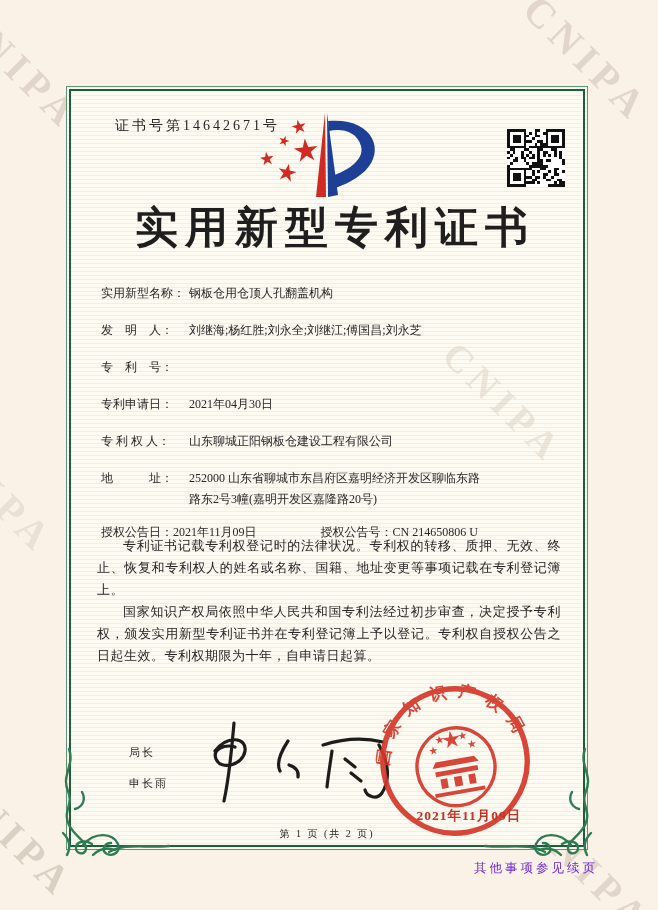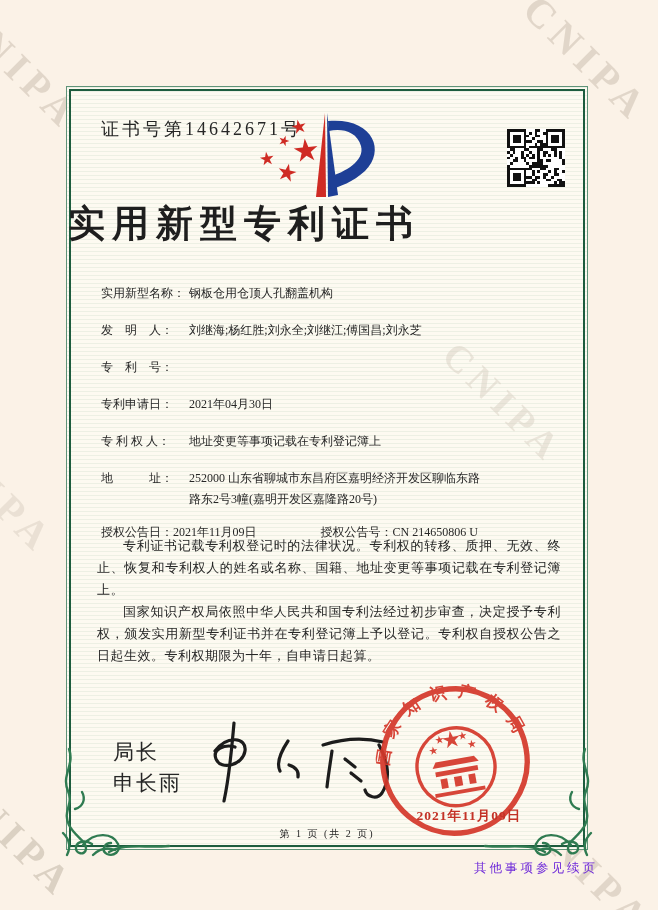--- a/index.html
+++ b/index.html
@@ -31,44 +31,44 @@
     border:1px solid #5f9378;
     background:
       repeating-linear-gradient(to bottom, rgba(140,180,150,.14) 0 1px, rgba(0,0,0,0) 1px 4px),
       #fdfaf1;
     box-sizing:border-box;
   }
   .frame-inner{
     position:absolute;inset:2px;border:2px solid #1d5c3e;pointer-events:none;
   }
   
-  .cert-number{position:absolute;left:34px;top:30px;font-size:18px;letter-spacing:3px;}
+  .cert-number{position:absolute;left:48px;top:30px;font-size:14px;letter-spacing:3px;}
   .logo{position:absolute;left:182px;top:22px;width:160px;height:92px;}
   .qr{position:absolute;left:440px;top:42px;width:58px;height:58px;background:#fff;}
   .title{
-    position:absolute;left:1px;right:0;top:112px;
-    font-size:37px;font-weight:bold;letter-spacing:7px;color:#1e1e1e;
+    position:absolute;left:16px;right:0;top:112px;text-align:center;
+    font-size:43px;font-weight:bold;letter-spacing:7px;color:#1e1e1e;
   }
   
   .fields{position:absolute;left:34px;right:40px;top:190px;font-size:12px;line-height:21px;}
   .frow{display:flex;margin-bottom:16px;}
   .frow.first{margin-top:6px;}
   .flabel{flex:0 0 88px;white-space:nowrap;}
   .fvalue{flex:1;}
   .grant-row{display:flex;margin-bottom:8px;}
   .grant-row .gpart{white-space:nowrap;}
   .grant-row .gap{width:64px;}
   
   .body-text{
     position:absolute;left:30px;right:26px;top:448px;
     font-size:13px;line-height:22px;text-align:justify;
   }
   .body-text p{margin:0;text-indent:2em;letter-spacing:.5px;}
   
-  .sig-block{position:absolute;left:46px;top:650px;font-size:21px;line-height:31px;letter-spacing:2px;}
+  .sig-block{position:absolute;left:62px;top:650px;font-size:11px;line-height:31px;letter-spacing:2px;}
   .sig-hand{position:absolute;left:118px;top:628px;width:250px;height:95px;}
   
   .seal{position:absolute;left:310px;top:596px;width:156px;height:156px;transform:rotate(-10deg);opacity:.93;}
   .seal-date{
     position:absolute;left:322px;top:720px;width:160px;text-align:center;
     color:#c33226;font-size:13.5px;letter-spacing:1px;font-weight:bold;
   }
   
   .page-num{position:absolute;left:0;right:0;top:740px;text-align:center;font-size:10px;letter-spacing:2px;}
   .foot-note{
@@ -266,21 +266,21 @@
       </div>
       <div class="frow">
         <span class="flabel">专　利　号：</span>
       </div>
       <div class="frow">
         <span class="flabel">专利申请日：</span>
         <span class="fvalue">2021年04月30日</span>
       </div>
       <div class="frow">
         <span class="flabel">专 利 权 人：</span>
-        <span class="fvalue">地址变更等事项记载在专利登记簿上</span>
+        <span class="fvalue">山东聊城正阳钢板仓建设工程有限公司</span>
       </div>
       <div class="frow" style="margin-bottom:12px;">
         <span class="flabel">地　　　址：</span>
         <span class="fvalue"><span>252000 山东省聊城市东昌府区嘉明经济开发区聊临东路</span><br>
         <span>路东2号3幢(嘉明开发区嘉隆路20号)</span></span>
       </div>
       <div class="grant-row">
         <span class="gpart">授权公告日：</span>
         <span class="gpart">2021年11月09日</span>
         <span class="gap"></span>

